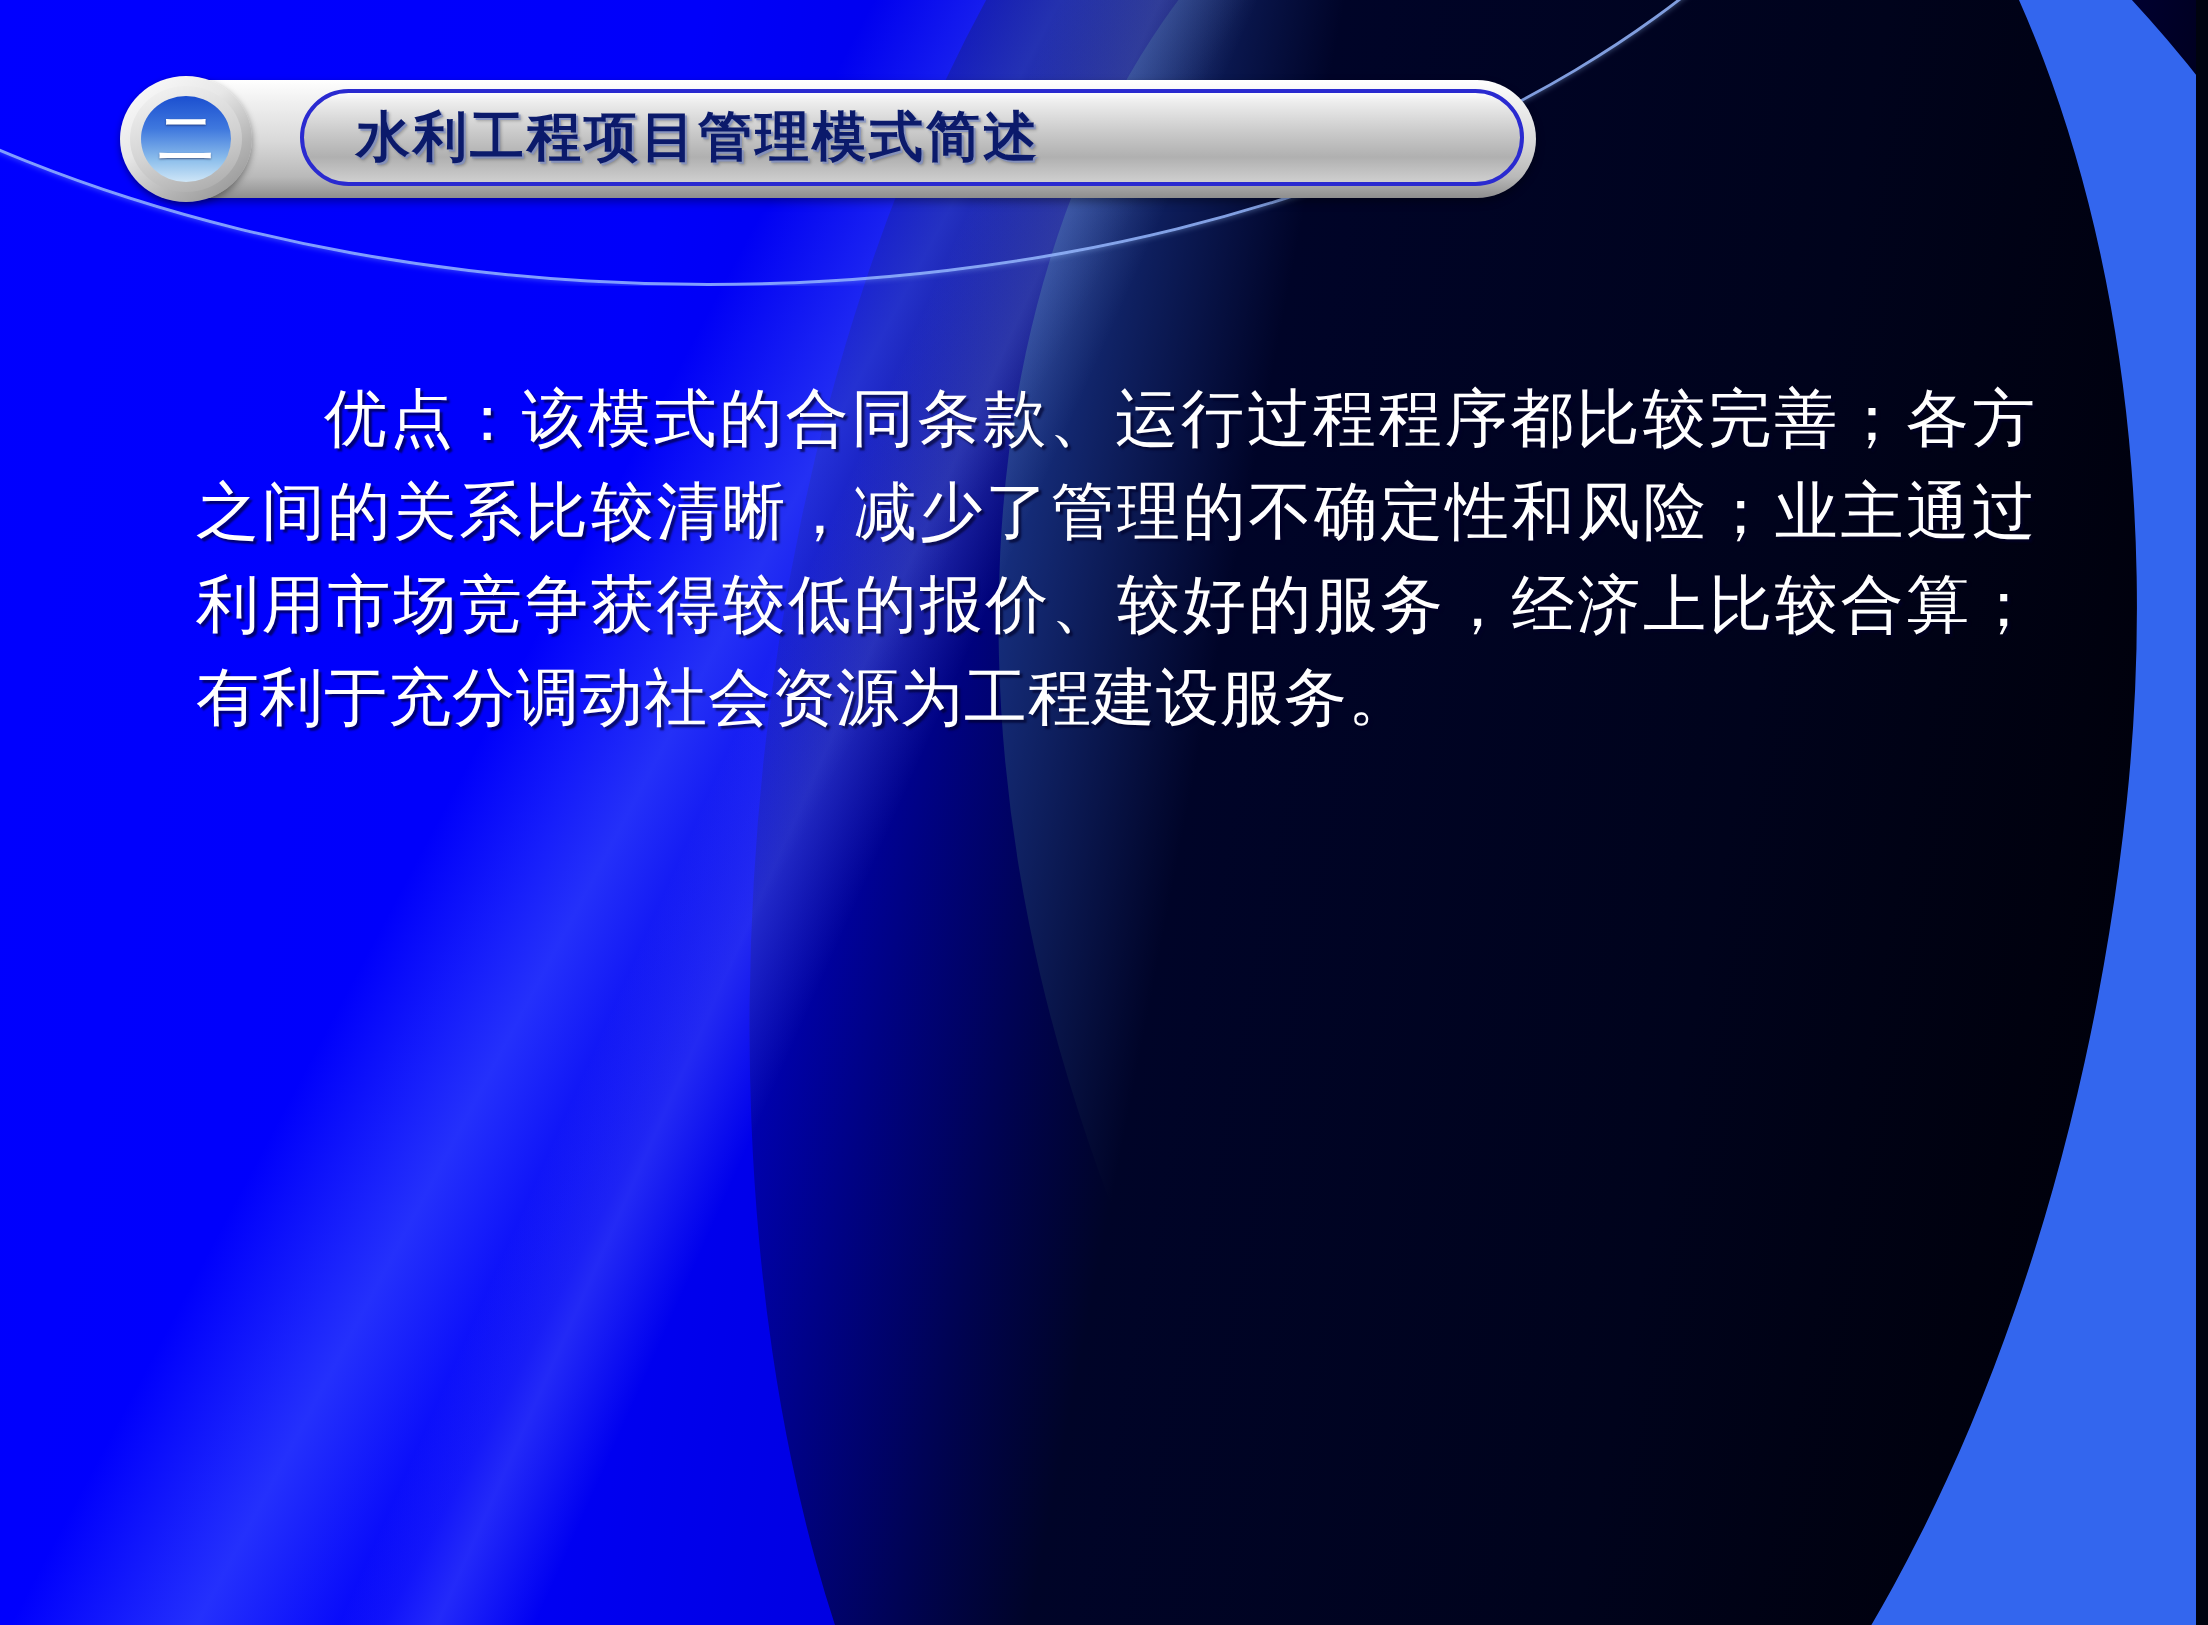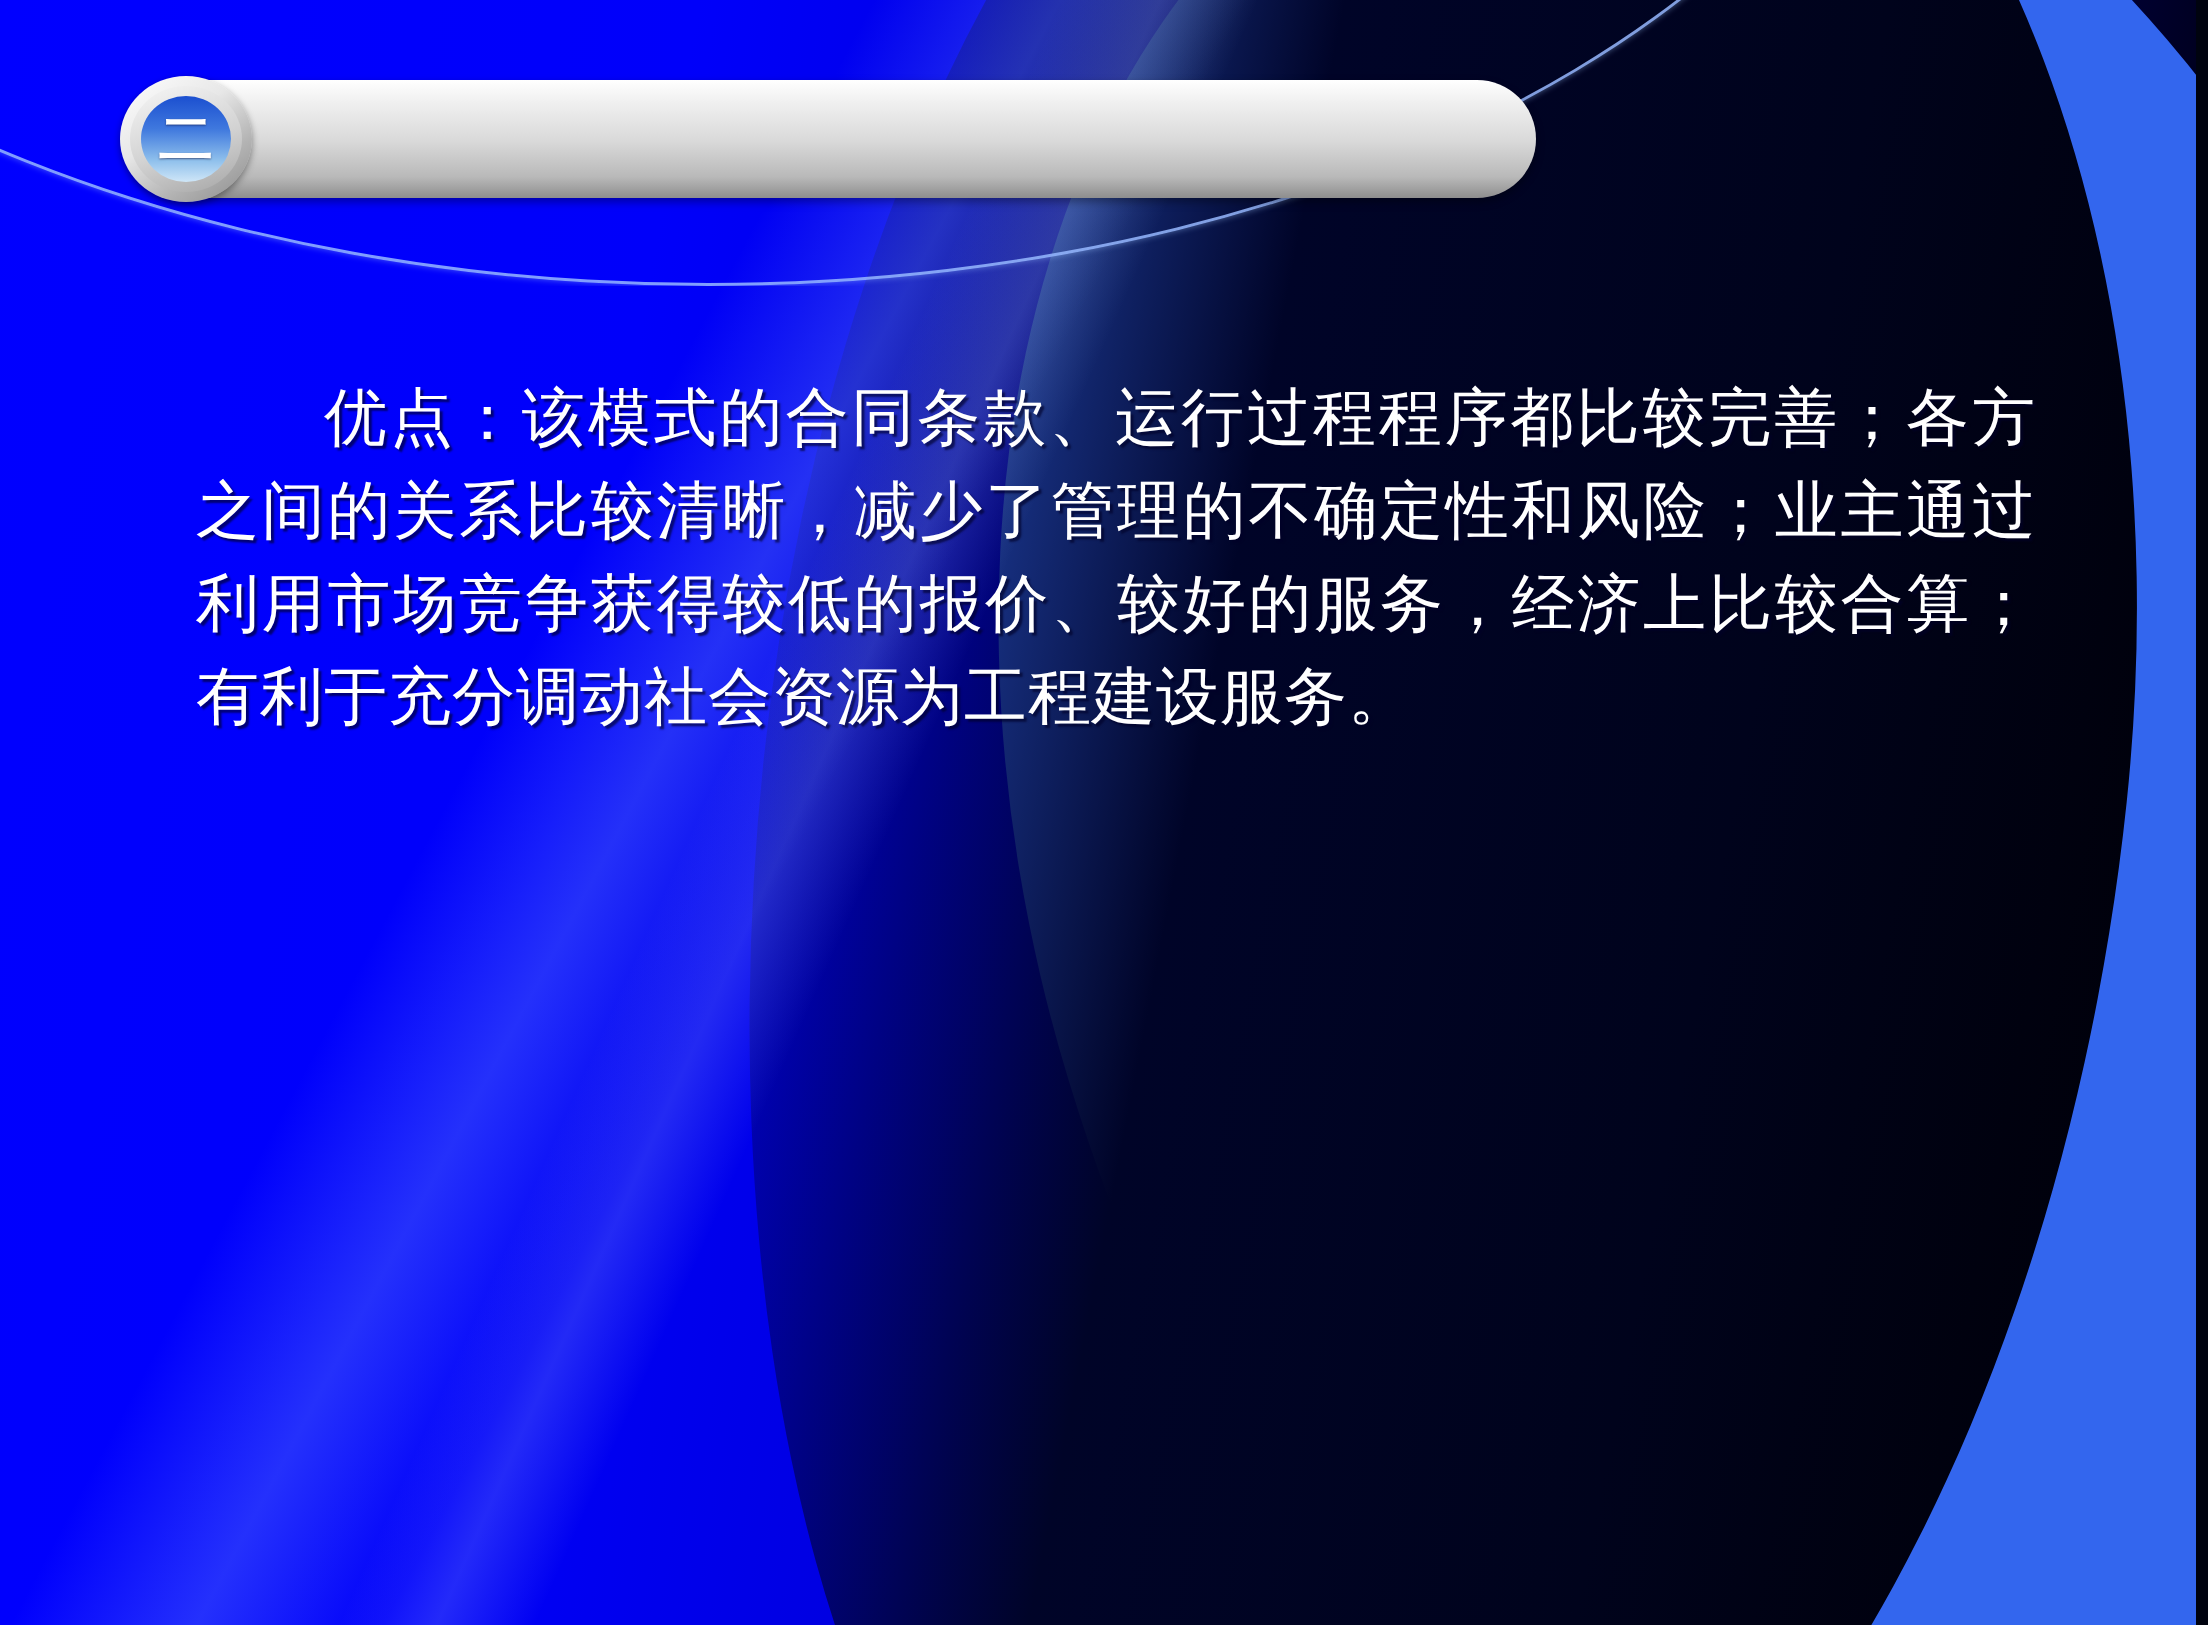--- a/index.html
+++ b/index.html
@@ -175,21 +175,21 @@
 
   
   .body-text {
     position: absolute;
     left: 196px;
     top: 372px;
     width: 1840px;
   }
   .para {
     color: #ffffff;
-    font-family: Liberation Serif, serif;
+    font-family: Liberation Sans, sans-serif;
     font-size: 63px;
     line-height: 93px;
     letter-spacing: 1px;
     text-indent: 128px;
     text-align: justify;
     text-shadow: 3px 3px 2px rgba(0,0,40,0.65);
     margin: 0;
   }
 </style>
 </head>
@@ -201,20 +201,23 @@
     <div class="wedge-bright"></div>
     <div class="wedge-dark"></div>
     <div class="band"></div>
     <div class="band2"></div>
     <div class="arc"></div>
     <div class="right-strip"></div>
   </div>
 
   <div class="banner">
     <div class="banner-outer"></div>
+    <div class="banner-inner">
+      <span class="banner-title">水利工程项目管理模式简述</span>
+    </div>
     <div class="badge">
       <div class="badge-ring">
         <div class="badge-core">二</div>
       </div>
     </div>
   </div>
 
   <div class="body-text">
     <p class="para">优点：该模式的合同条款、运行过程程序都比较完善；各方之间的关系比较清晰，减少了管理的不确定性和风险；业主通过利用市场竞争获得较低的报价、较好的服务，经济上比较合算；有利于充分调动社会资源为工程建设服务。</p>
   </div>

